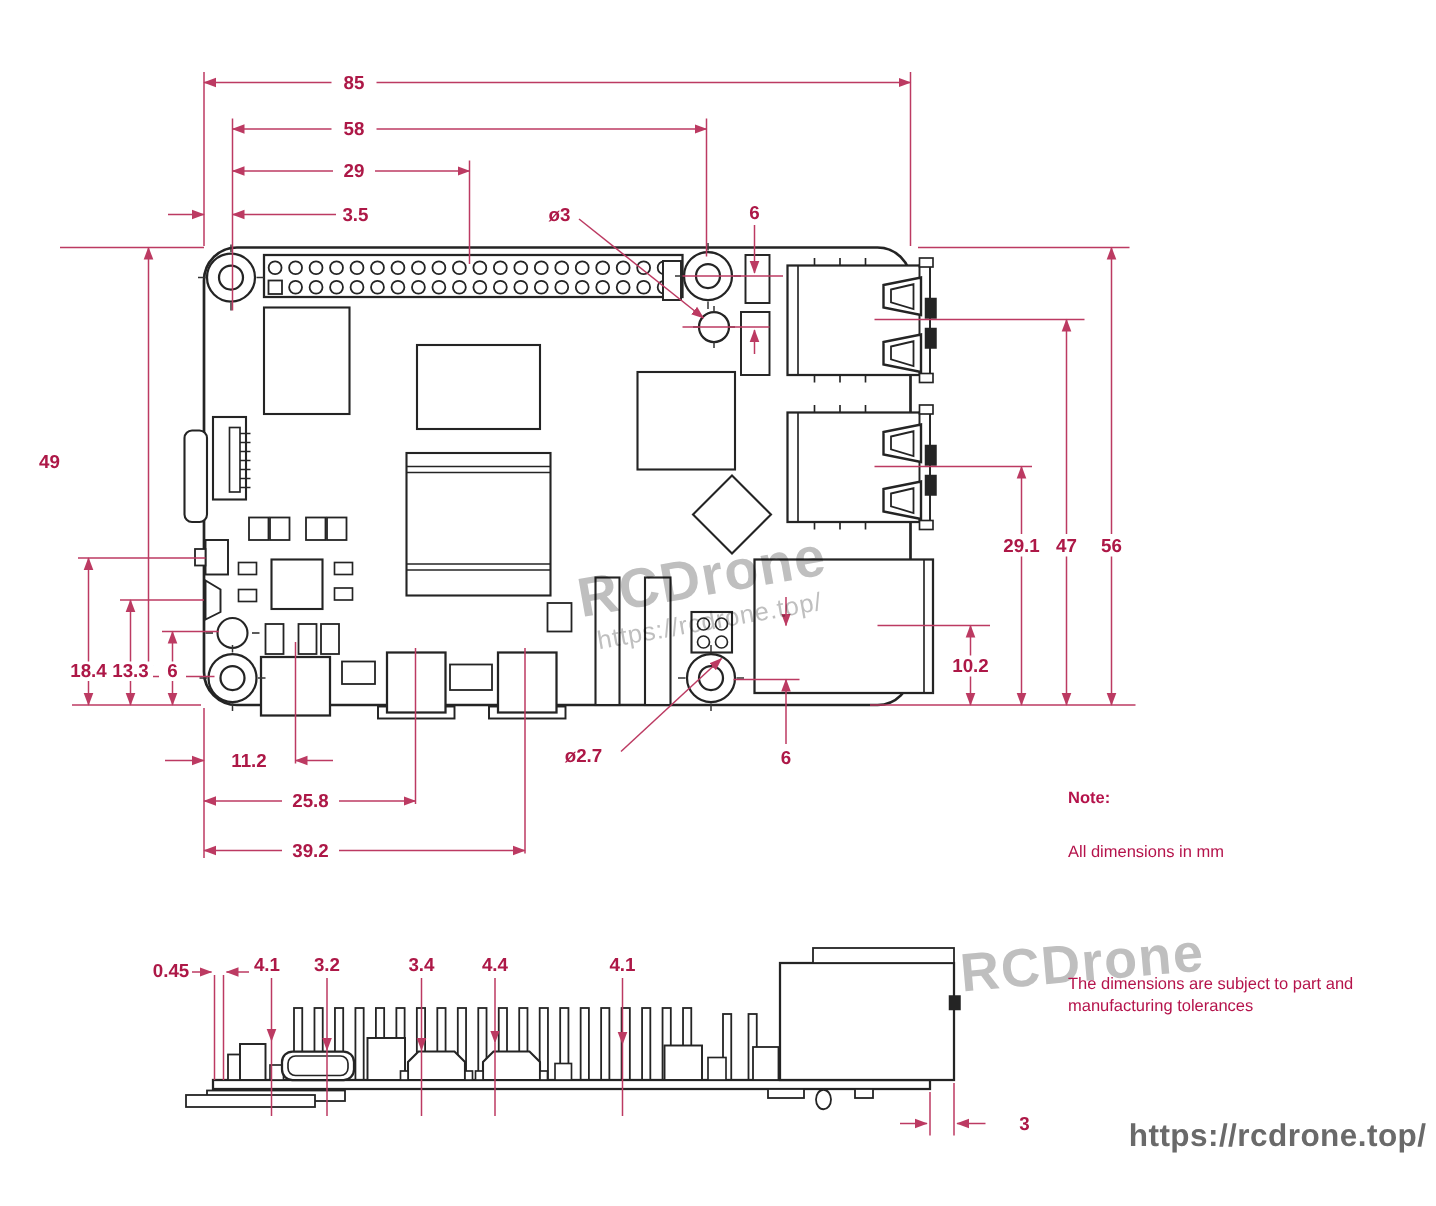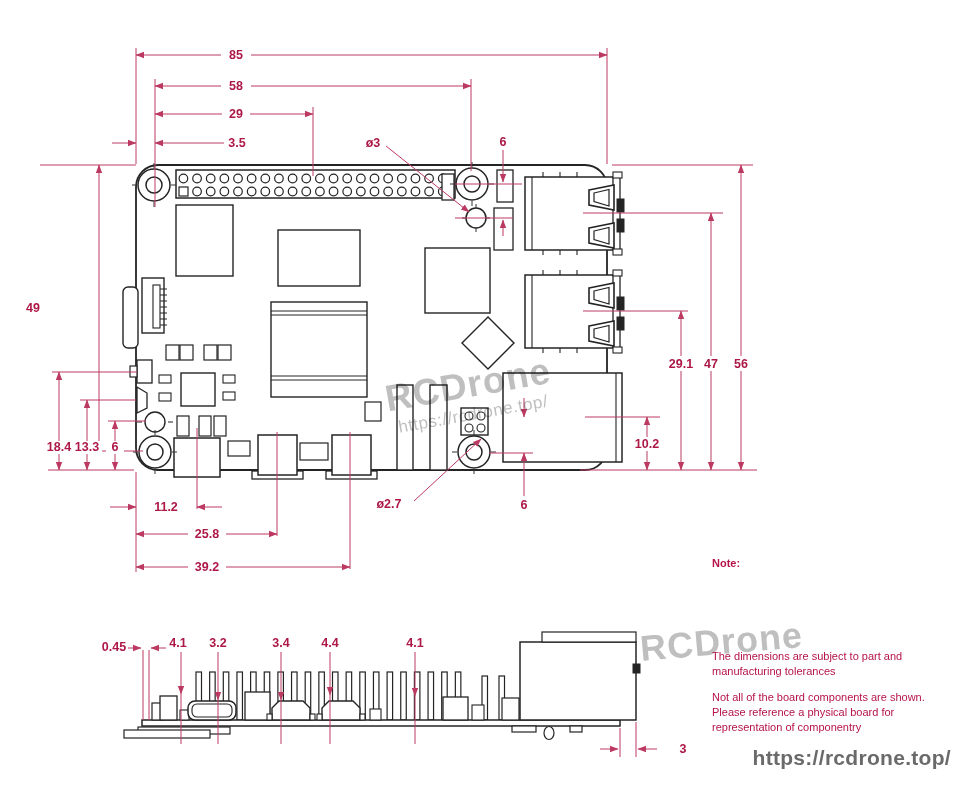--- a/index.html
+++ b/index.html
@@ -388,21 +388,19 @@
     <text x="683" y="753">3</text>
   </g>
 </svg>
 
   <div class="wm wm-center">
     <div class="wm-brand">RCDrone</div>
     <div class="wm-url">https://rcdrone.top/</div>
   </div>
   <div class="wm wm-br">RCDrone</div>
 
-  <div class="note note-heading" style="top:556px">Note:</div>
+  <div class="note note-heading" style="top:525px">Note:</div>
+  <div class="note" style="top:561px">All dimensions in mm</div>
   <div class="note" style="top:649px">The dimensions are subject to part and
 manufacturing tolerances</div>
-  <div class="note" style="top:690px">Not all of the board components are shown.
-Please reference a physical board for
-representation of componentry</div>
 
   <div class="footer-url">https://rcdrone.top/</div>
 </div>
 
 </body></html>

